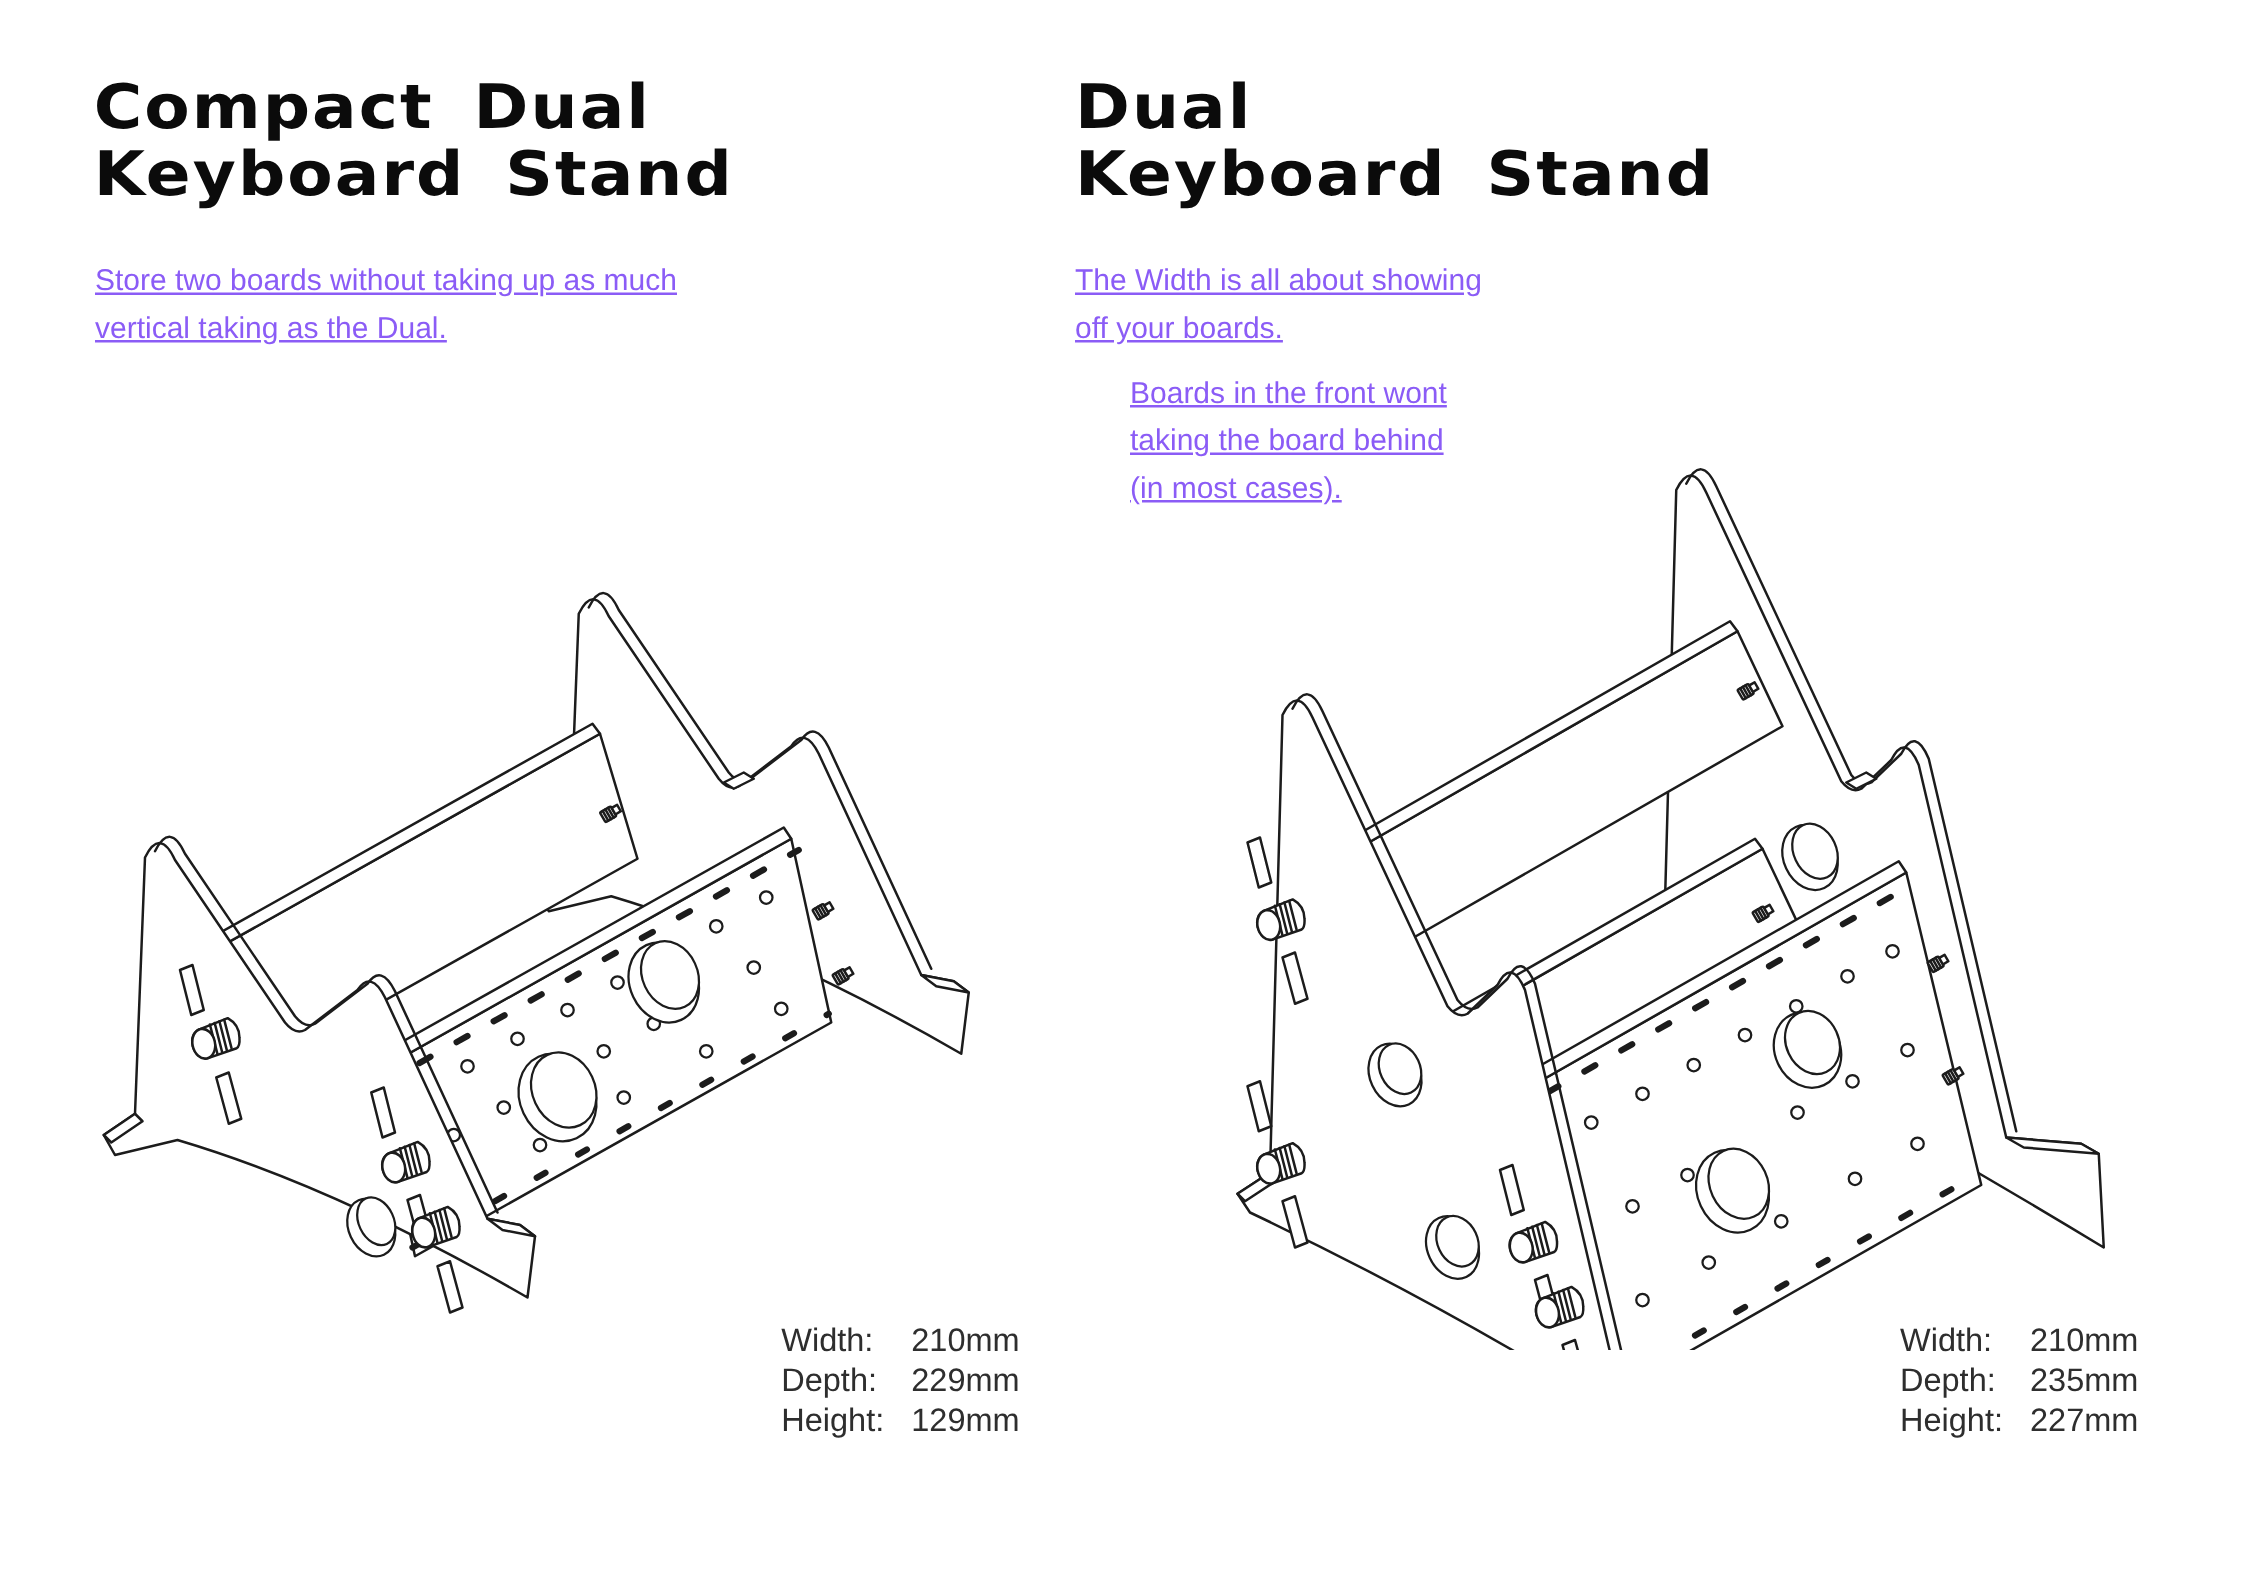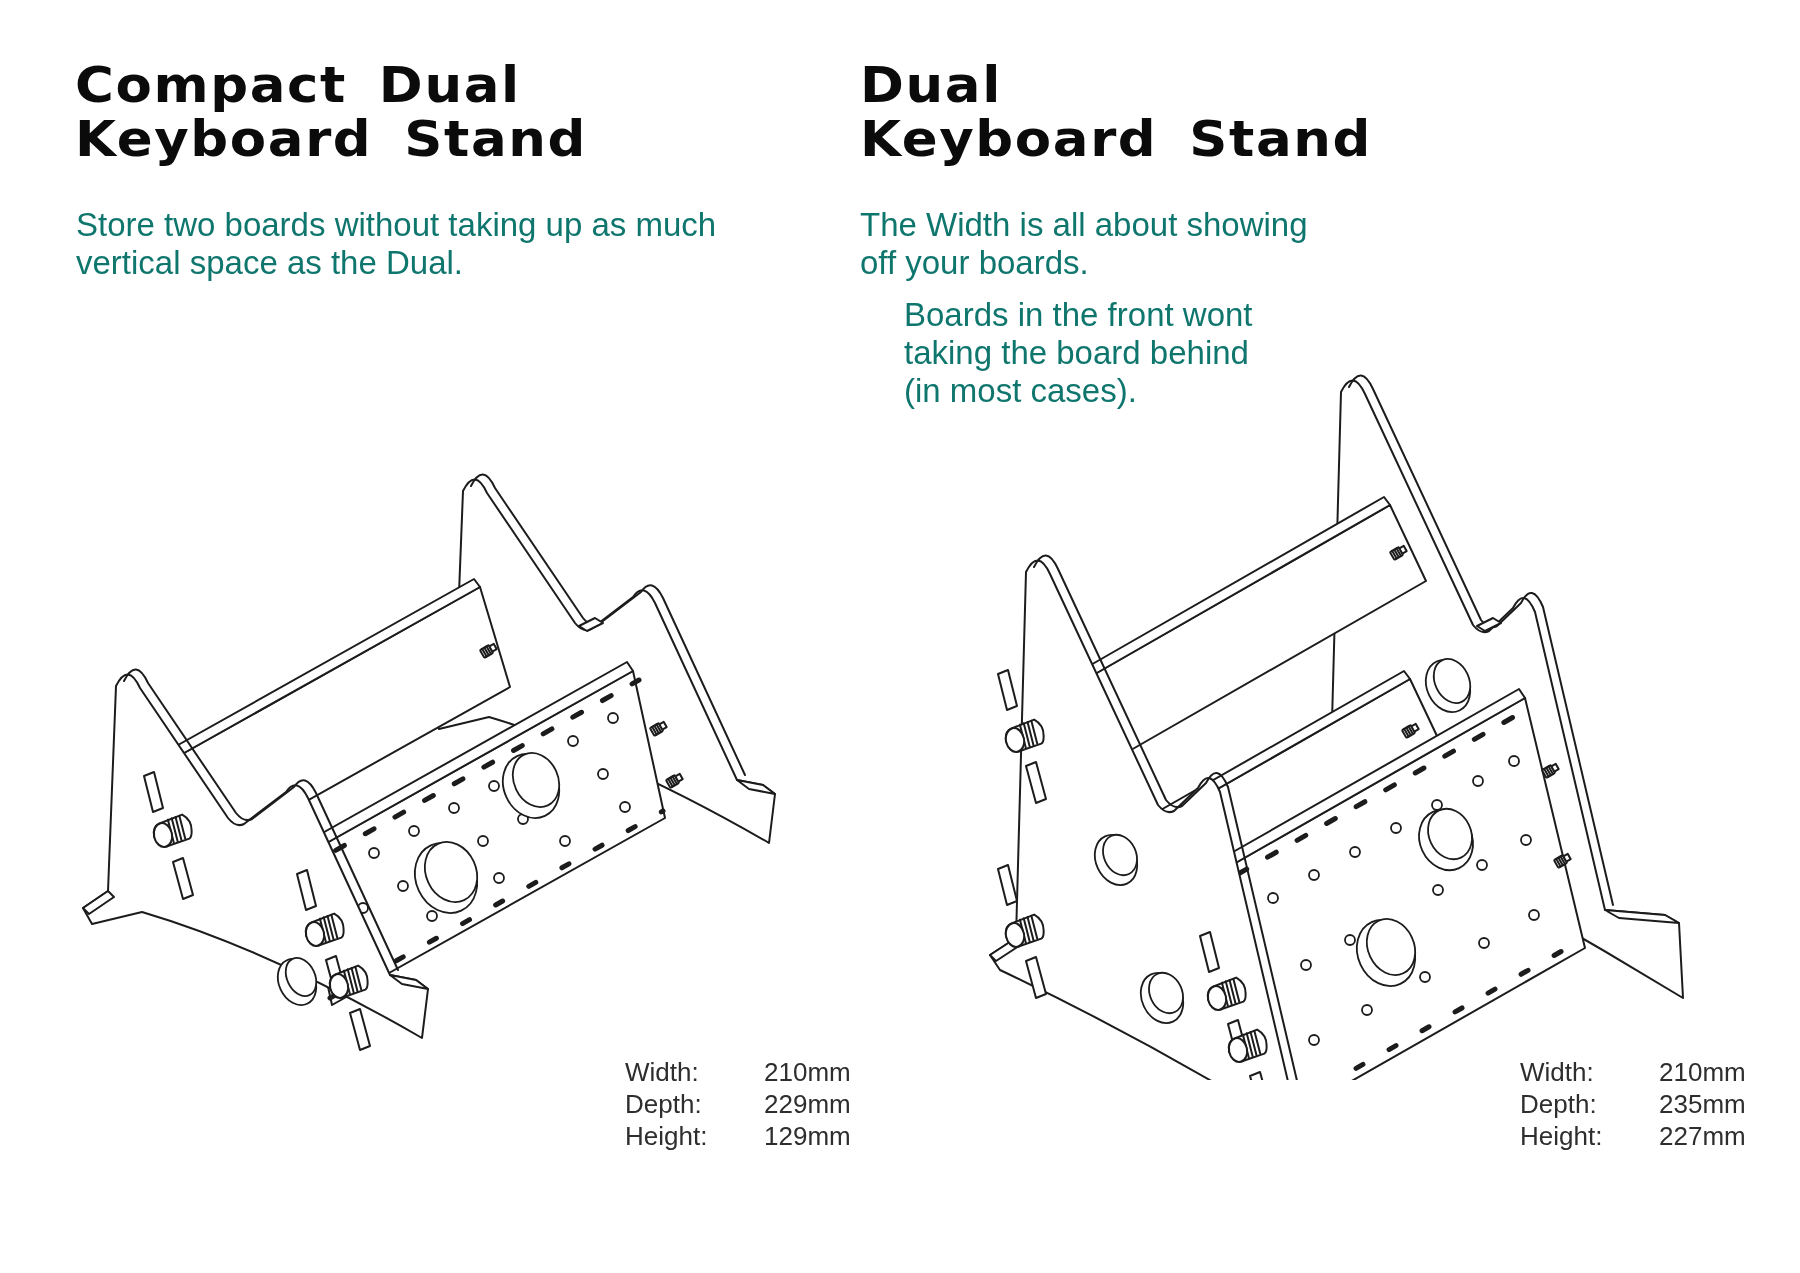--- a/index.html
+++ b/index.html
@@ -6,26 +6,26 @@
   .page{
     position:relative;width:1800px;height:1273px;background:#ffffff;
     font-family:"Liberation Sans",sans-serif;overflow:hidden;
   }
   .title{
     position:absolute;color:#0b0b0b;font-family:"DejaVu Sans",sans-serif;
     font-weight:700;font-size:49px;line-height:55px;letter-spacing:1.5px;word-spacing:11px;
     transform:scaleX(1.08);transform-origin:0 0;white-space:nowrap;
   }
   .para{
-    position:absolute;color:#0f766e;font-size:33px;line-height:38px;white-space:nowrap;
+    position:absolute;color:#8b5cf6;font-size:24px;line-height:38px;white-space:nowrap;text-decoration:underline;
   }
   .dims{
     position:absolute;color:#2e2e2e;font-size:26px;line-height:32px;
   }
-  .dims .row{display:flex;gap:35px;}
+  .dims .row{display:flex;}
   .dims .lbl{width:104px;}
   .dims .val{}
   .drawing{position:absolute;}
   svg{display:block;}
   .ln{stroke:#1c1c1c;stroke-width:2;stroke-linejoin:round;stroke-linecap:round;}
   .face{fill:#ffffff;}
   .wire{fill:none;}
   .hole{fill:#ffffff;stroke:#1c1c1c;stroke-width:1.8;}
   .dash{fill:none;stroke:#1c1c1c;stroke-width:5;}
 </style>
@@ -47,21 +47,21 @@
         <rect class="face" x="3" y="-2.5" width="5" height="6"></rect>
       </g>
     </defs>
   </svg>
 
   <div class="title" style="left:75px;top:58px">Compact Dual</div>
   <div class="title" style="left:75px;top:112px">Keyboard Stand</div>
 
   <div class="para" style="left:76px;top:206px">
     <div>Store two boards without taking up as much</div>
-    <div>vertical space as the Dual.</div>
+    <div>vertical taking as the Dual.</div>
   </div>
 
   <div class="drawing" style="left:30px;top:410px">
     <svg width="800" height="650" viewBox="0 0 800 650">
 
       <g class="ln">
         <path class="face" d="M 400,303 L 425,286 L 433,81 Q 445,57 457,83 L 545,213 Q 553,223 561,219 L 603,187 Q 614,171 625,193 L 707,370 L 733,375 L 745,384 L 739,433 Q 587,345 459,307 L 409,319 Z"></path>
         <path class="wire" d="M 441,76 Q 453,52 465,78 L 553,208 Q 561,218 569,214 L 611,182 Q 622,166 633,188 L 715,365"></path>
         <path class="face" d="M 400,303 L 425,286 L 431,292 L 406,309 Z"></path>
         <path class="face" d="M 707,370 L 733,375 L 745,384 L 719,379 Z"></path>

